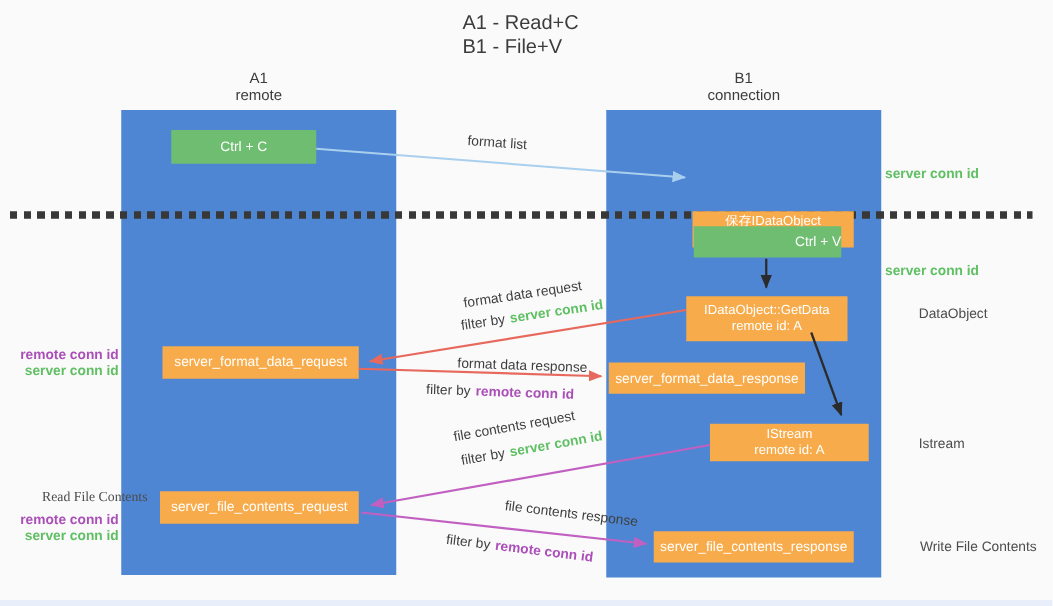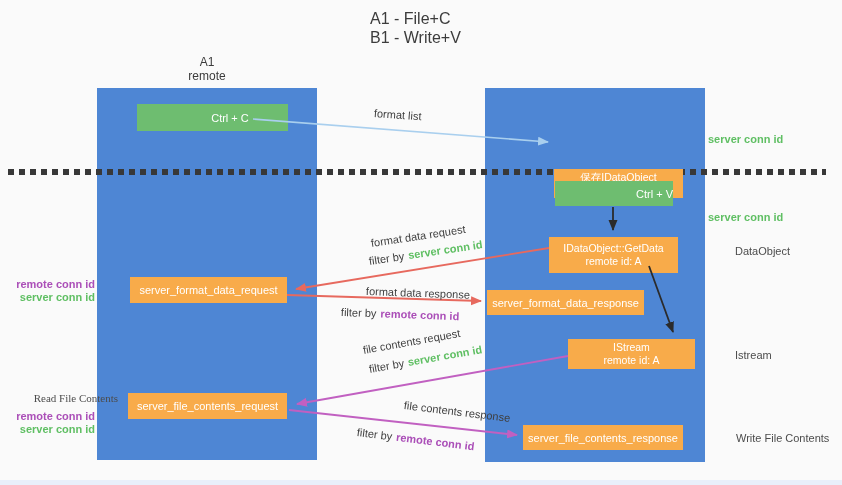--- a/index.html
+++ b/index.html
@@ -35,34 +35,38 @@
 
   .bottom-strip{position:absolute;left:0;top:480px;width:842px;height:5px;background:#e9effa;z-index:0;}
 </style>
 </head>
 <body>
 
 <div id="canvas">
 
   <div class="bottom-strip"></div>
 
-  <div class="title-line" style="top:10px;">A1 - File+C</div>
-  <div class="title-line" style="top:29px;">B1 - Write+V</div>
+  <div class="title-line" style="top:10px;">A1 - Read+C</div>
+  <div class="title-line" style="top:29px;">B1 - File+V</div>
 
   <div class="lane-header" style="left:97px;">
     <div>A1</div>
     <div>remote</div>
+  </div>
+  <div class="lane-header" style="left:485px;">
+    <div>B1</div>
+    <div>connection</div>
   </div>
 
   <div class="lane" style="left:97px;height:372px;"></div>
   <div class="lane" style="left:485px;height:374px;"></div>
 
   <div class="divider"></div>
 
-  <div class="node green" style="left:137px;top:104px;width:116px;height:27px;padding-left:35px;">
+  <div class="node green" style="left:137px;top:104px;width:116px;height:27px;">
     <span>Ctrl + C</span>
   </div>
 
   <div class="node orange" style="left:554px;top:129px;width:129px;height:29px;margin-top:40px;">
     <span class="l2">保存IDataObject</span>
     <span class="l2">remote id: A</span>
   </div>
 
   <div class="node green" style="left:555px;top:181px;width:118px;height:25px;align-items:flex-end;">
     <span>Ctrl + V</span>

